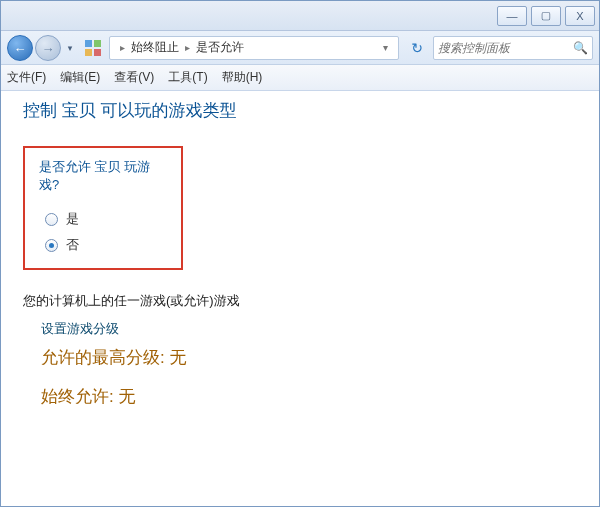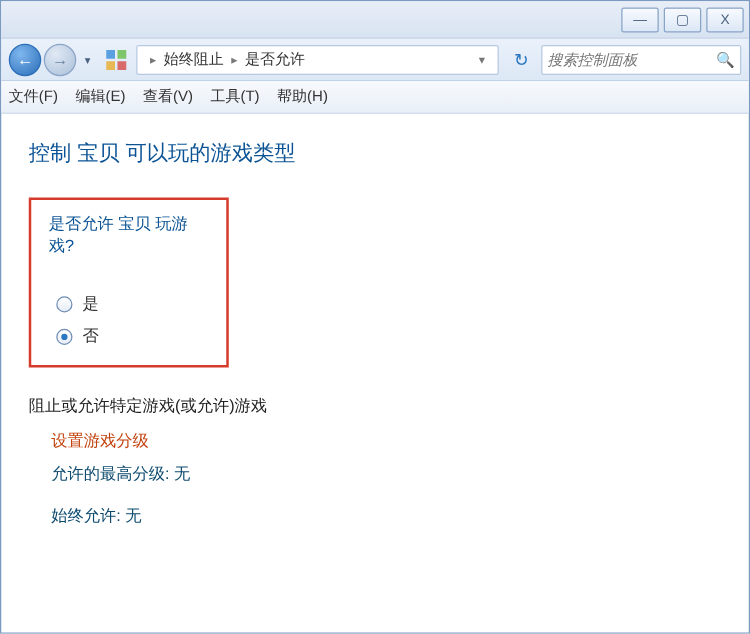--- a/index.html
+++ b/index.html
@@ -14,30 +14,30 @@
   .dd { width: 14px; color: #4a617f; text-align: center; font-size: 9px; }
   .cp-icon { width: 20px; height: 20px; margin: 0 6px; display: flex; align-items: center; justify-content: center; }
   .breadcrumb { flex: 1; height: 24px; border: 1px solid #b7c9e0; background: #fff; display: flex; align-items: center; padding: 0 4px; font-size: 12px; color: #333; border-radius: 2px; }
   .breadcrumb .sep { color: #777; margin: 0 6px; font-size: 10px; }
   .reload { width: 24px; height: 24px; margin: 0 4px 0 6px; display: flex; align-items: center; justify-content: center; color: #2a78c1; font-size: 14px; }
   .search { width: 160px; height: 24px; border: 1px solid #b7c9e0; background: #fff; display: flex; align-items: center; padding: 0 4px; color: #888; position: relative; border-radius: 2px; }
   .search input { border: none; outline: none; width: 100%; font-size: 12px; color: #8b5cf6; font-style: italic; background: transparent; }
   .search .sicon { position: absolute; right: 4px; color: #6d8bb3; font-size: 12px; }
   .menubar { height: 26px; background: linear-gradient(#f7f9fc,#e9eff8); border-bottom: 1px solid #c8d6ea; display: flex; align-items: center; padding: 0 6px; gap: 14px; font-size: 12px; color: #333; }
   .menubar span { cursor: default; }
-  .content { padding: 20px 22px; overflow: auto; height: calc(507px - 30px - 34px - 26px); }
+  .content { padding: 8px 22px; overflow: auto; height: calc(507px - 30px - 34px - 26px); }
   .heading { font-size: 17px; color: #0b5394; margin-bottom: 24px; font-weight: normal; }
   .qbox { border: 2px solid #d63a2a; padding: 10px 14px 14px 14px; width: 160px; margin-bottom: 22px; }
-  .qtitle { color: #0b5394; font-size: 13px; margin-bottom: 28px; }
+  .qtitle { color: #0b5394; font-size: 13px; margin-bottom: 16px; }
   .radio-row { display: flex; align-items: center; gap: 8px; margin: 8px 0 0 6px; font-size: 13px; color: #333; }
   .radio { width: 13px; height: 13px; border: 1px solid #6f8db5; border-radius: 50%; display: inline-flex; align-items: center; justify-content: center; background: linear-gradient(#fff,#e6edf6); }
   .radio.sel::after { content: ""; width: 5px; height: 5px; background: #2a78c1; border-radius: 50%; }
   .sect-title { font-size: 13px; color: #222; margin: 18px 0 10px 0; }
-  .link { color: #c2410c; font-size: 13px; margin: 8px 0 8px 18px; display: block; cursor: default; }
-  .kv { font-size: 13px; color: #0c4a6e; margin: 6px 0 0 18px; }
+  .link { color: #0c4a6e; font-size: 13px; margin: 8px 0 8px 18px; display: block; cursor: default; }
+  .kv { font-size: 17px; color: #a16207; margin: 6px 0 0 18px; }
   .divspace { height: 10px; }
 </style>
 </head>
 <body>
 
 <div class="window">
 
   <div class="titlebar">
     <div class="winbtns">
       <div class="winbtn">—</div>
@@ -89,21 +89,21 @@
       <div class="radio-row">
         <span class="radio"></span>
         <span>是</span>
       </div>
       <div class="radio-row">
         <span class="radio sel"></span>
         <span>否</span>
       </div>
     </div>
 
-    <div class="sect-title">阻止或允许特定游戏(或允许)游戏</div>
+    <div class="sect-title">您的计算机上的任一游戏(或允许)游戏</div>
     <a class="link">设置游戏分级</a>
     <div class="kv">
       <span>允许的最高分级:</span>
       <span>无</span>
     </div>
 
     <div class="divspace"></div>
 
     <div class="kv">
       <span>始终允许:</span>

